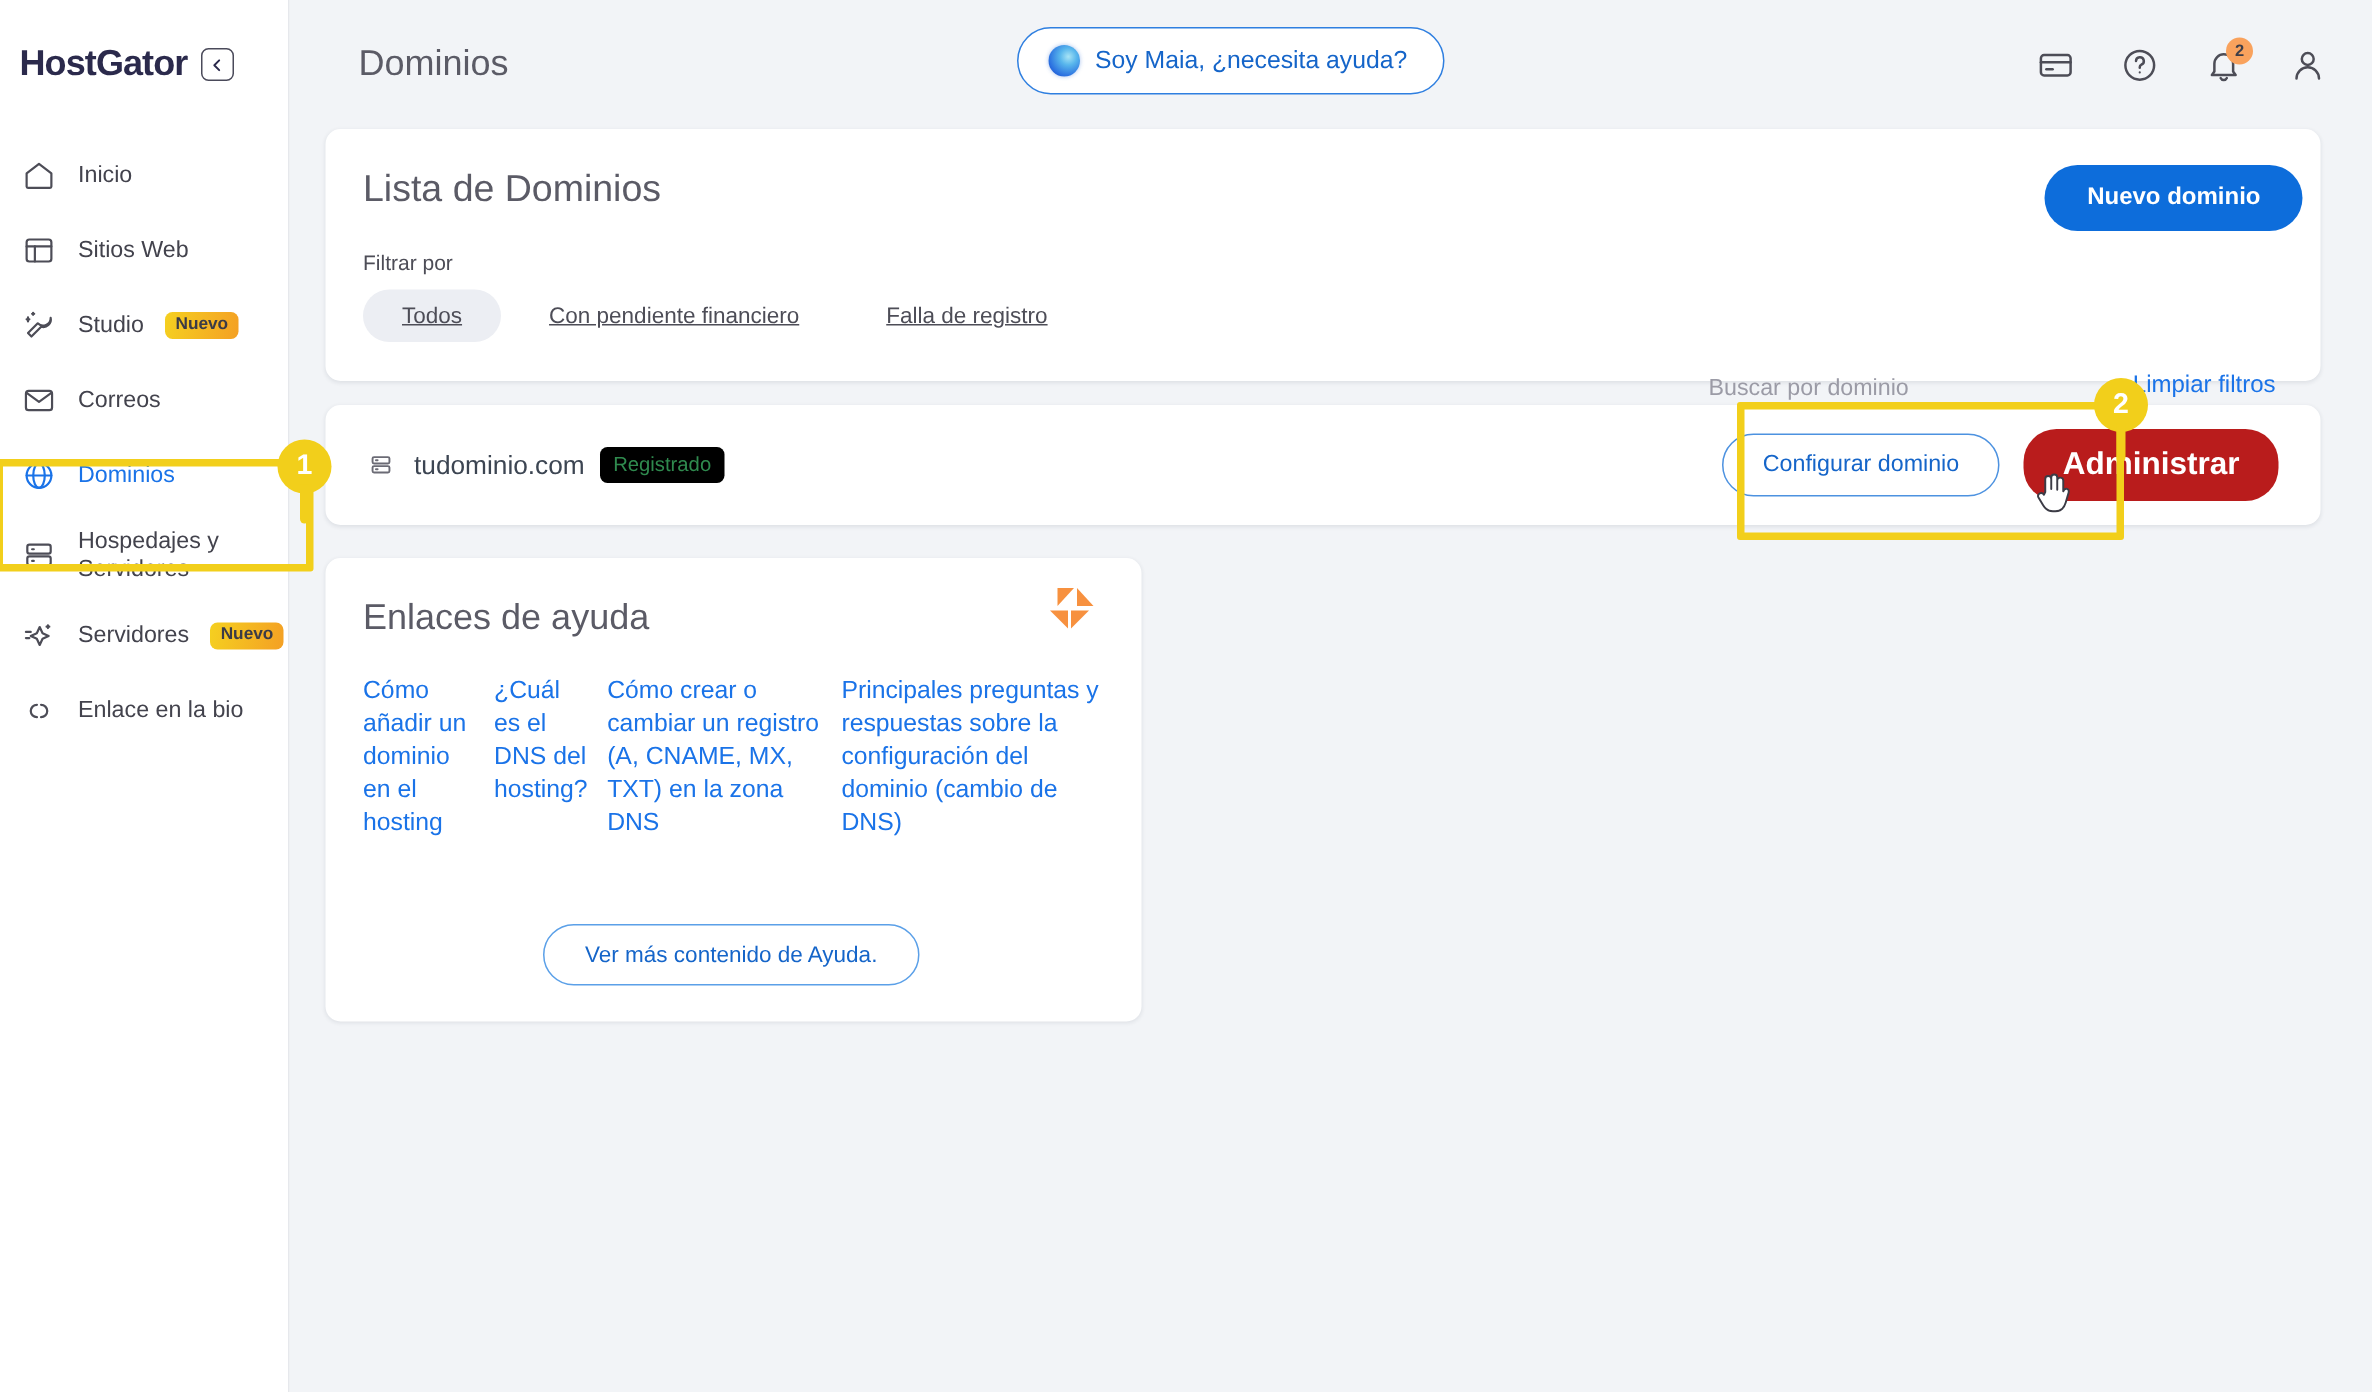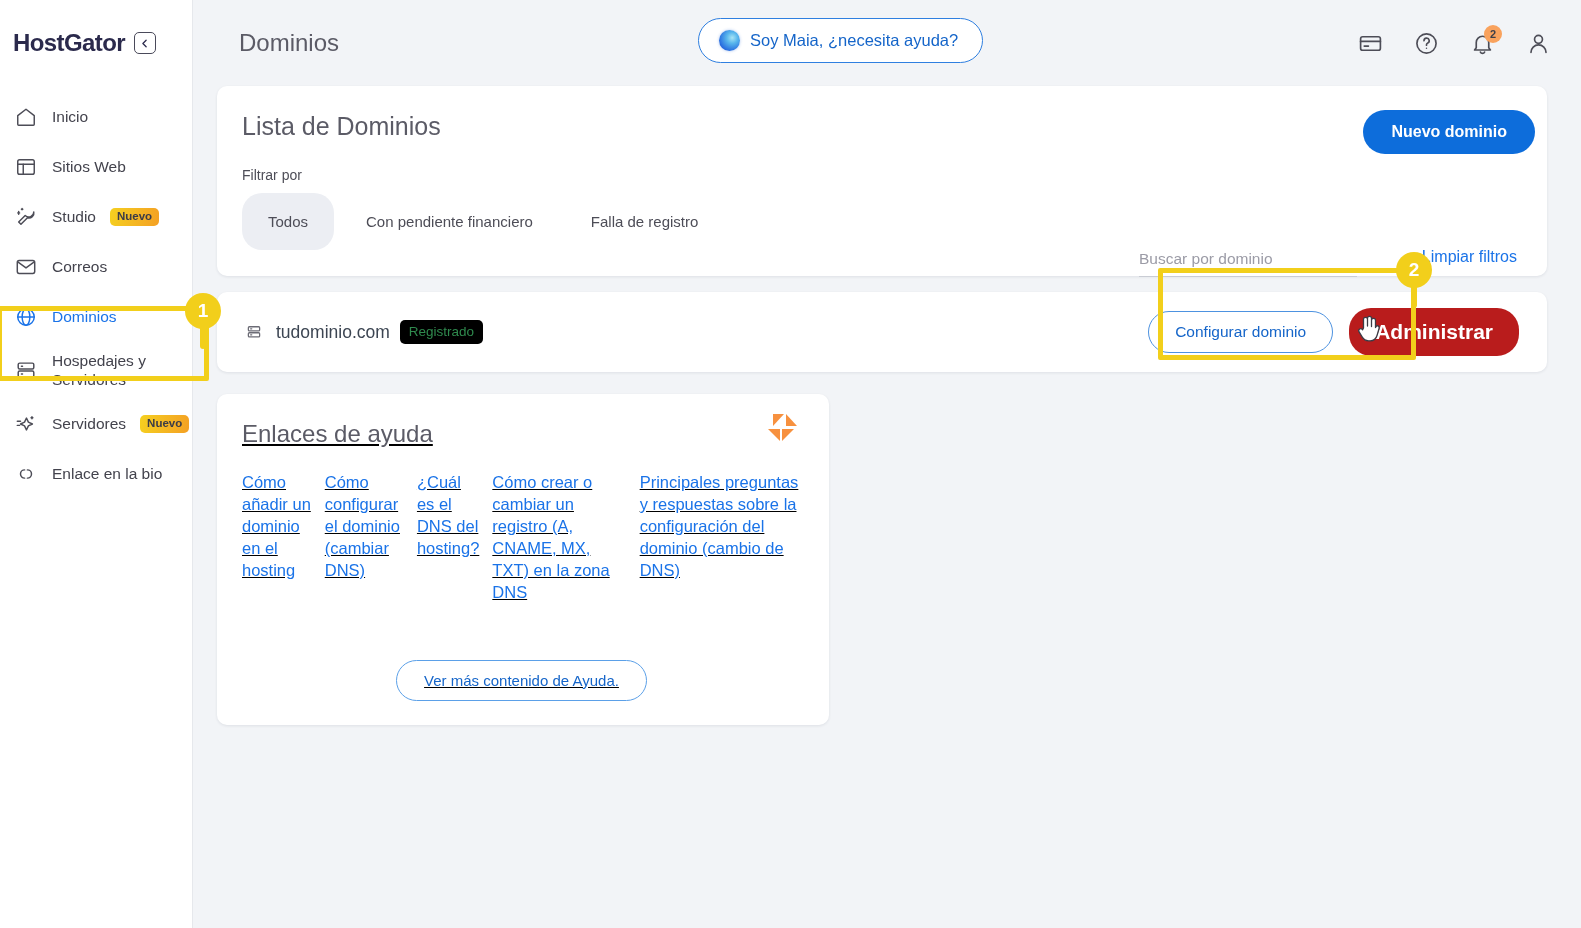--- a/index.html
+++ b/index.html
@@ -52,21 +52,21 @@
 
   
   .main { flex: 1; height: 928px; position: relative; }
 
   .topbar {
     height: 86px; display: flex; align-items: center;
     padding: 0 24px 0 46px; position: relative;
   }
   .page-title { font-size: 24px; color: #5b5b66; font-weight: normal; }
   .maia-btn {
-    position: absolute; left: 505px; top: 18px;
+    position: absolute; left: 485px; top: 18px;
     display: flex; align-items: center; gap: 10px;
     background: #fff; border: 1.6px solid #2f7fe0; border-radius: 30px;
     padding: 11px 24px 11px 20px; cursor: pointer;
   }
   .maia-btn .maia-label { font-size: 16.5px; color: #1565c9; }
   .maia-orb {
     width: 21px; height: 21px; border-radius: 50%;
     background: radial-gradient(circle at 63% 37%, #a8e4f5 0%, #58b6ec 30%, #2a6fe0 70%, #1b3fb0 100%);
     box-shadow: 0 0 3px rgba(60,120,220,.45);
   }
@@ -94,22 +94,22 @@
   .card-title { font-size: 25px; color: #5b5b66; font-weight: normal; }
   .btn-primary {
     position: absolute; right: 12px; top: 24px;
     background: #0d6ddb; color: #fff; border: none; border-radius: 24px;
     font-size: 16px; font-weight: bold; padding: 13px 28px; cursor: pointer;
     font-family: "Liberation Sans", sans-serif;
   }
   .filter-label { font-size: 14px; color: #4d4d57; margin-top: 26px; }
   .filter-row { display: flex; align-items: center; gap: 6px; margin-top: 10px; }
   .chip {
-    font-size: 15px; color: #4d4d57; padding: 20px 26px; border-radius: 20px;
-    cursor: pointer; background: transparent; white-space: nowrap;
+    font-size: 15px; color: #4d4d57; padding: 9px 26px; border-radius: 20px;
+    cursor: pointer; background: transparent; white-space: nowrap; text-decoration: underline;
   }
   .chip.selected { background: #eceef3; }
   .search-wrap {
     position: absolute; right: 190px; top: 160px; width: 218px;
   }
   .search-input {
     width: 100%; border: none; border-bottom: 1px solid #c9ccd4;
     font-size: 15.5px; color: #3a3a44; padding: 4px 0 8px 0;
     background: transparent; outline: none;
     font-family: "Liberation Sans", sans-serif;
@@ -139,21 +139,21 @@
     font-family: "Liberation Sans", sans-serif;
   }
   .btn-solid {
     background: #b91c1c; color: #fff; border: none;
     border-radius: 22px; font-size: 21px; font-weight: bold;
     padding: 12px 26px; cursor: pointer;
     font-family: "Liberation Sans", sans-serif;
   }
 
   .card-help {
-    margin-top: 22px; width: 612px; padding: 26px 28px 24px 25px; position: relative; text-decoration: underline;
+    margin-top: 22px; width: 544px; padding: 26px 28px 24px 25px; position: relative;
   }
   .help-title { font-size: 24px; color: #5b5b66; font-weight: normal; }
   .pinwheel { position: absolute; right: 31px; top: 19px; width: 34px; height: 30px; }
   .help-links { margin-top: 24px; display: flex; flex-direction: row; gap: 13px; }
   .help-link {
     font-size: 16.5px; color: #1a73e8; cursor: pointer; line-height: 1.33;
     max-width: 615px;
   }
   .help-more-wrap { display: flex; justify-content: center; margin-top: 28px; }
   .btn-ghost {
@@ -375,21 +375,20 @@
         <span class="pinwheel">
           <svg viewBox="0 0 34 30" width="34" height="30">
             <polygon points="9,1 20,1 9,13" fill="#f7913f"></polygon>
             <polygon points="22,1 33,13 22,13" fill="#f7913f"></polygon>
             <polygon points="4,16 16,16 16,28" fill="#f7913f"></polygon>
             <polygon points="18,16 30,16 18,28" fill="#f7913f"></polygon>
           </svg>
         </span>
         <div class="help-links">
           <a class="help-link">Cómo añadir un dominio en el hosting</a>
-          <a class="help-link">Cómo configurar el dominio (cambiar DNS)</a>
           <a class="help-link">¿Cuál es el DNS del hosting?</a>
           <a class="help-link">Cómo crear o cambiar un registro (A, CNAME, MX, TXT) en la zona DNS</a>
           <a class="help-link">Principales preguntas y respuestas sobre la configuración del dominio (cambio de DNS)</a>
         </div>
         <div class="help-more-wrap">
           <button class="btn-ghost">Ver más contenido de Ayuda.</button>
         </div>
       </section>
 
     </div>

